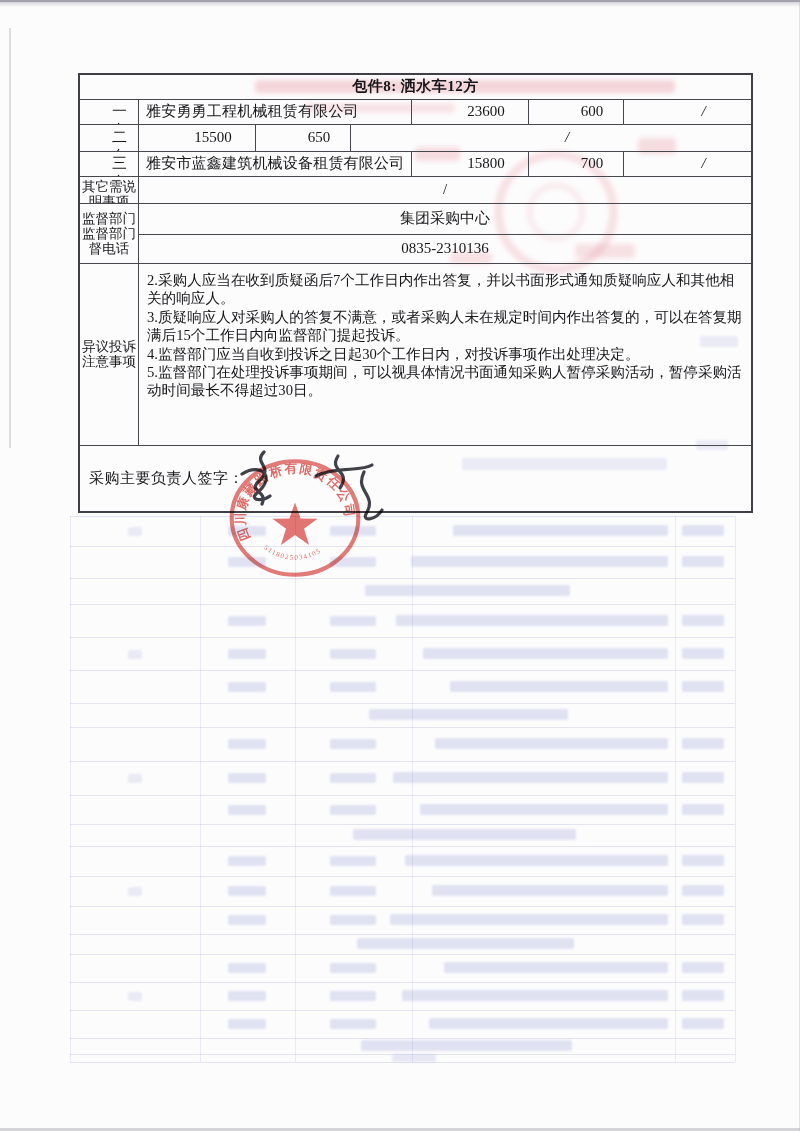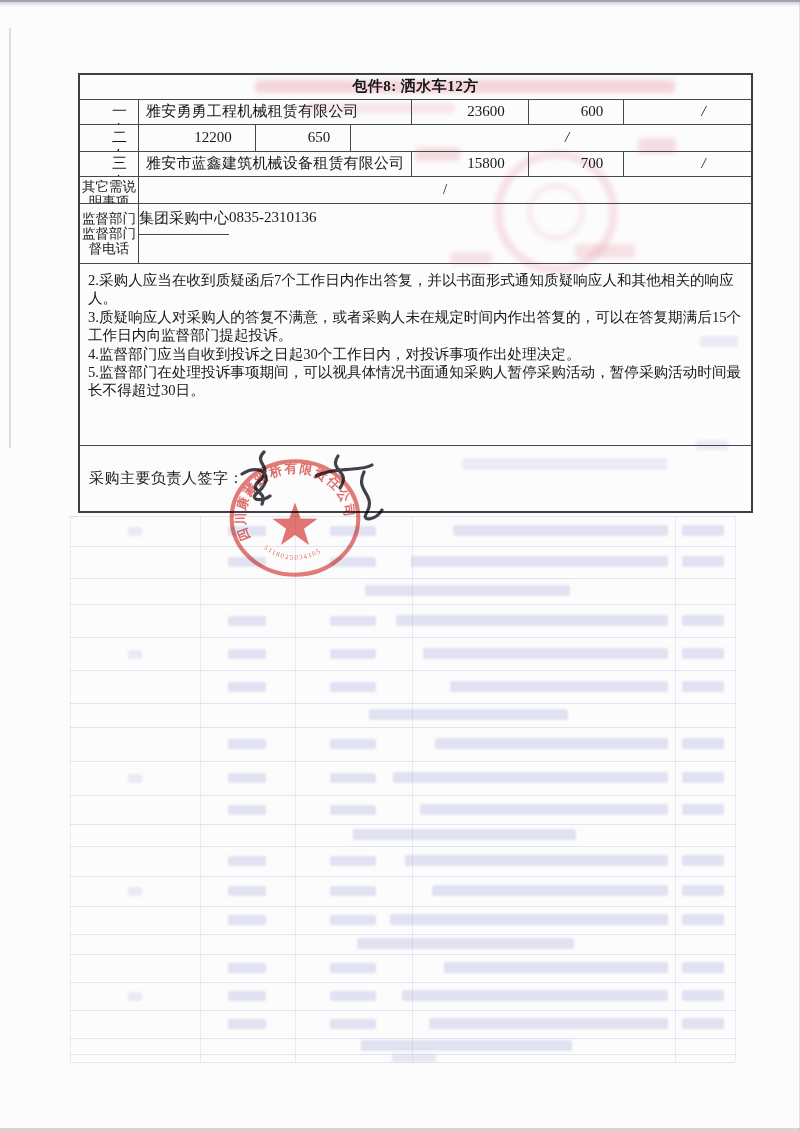--- a/index.html
+++ b/index.html
@@ -50,21 +50,21 @@
   .row-superv { height:61px; }
   .row-objection { height:184px; }
   .row-signature { height:66px; border-bottom:none; }
   .label-cell {
     width:59px; flex:none; border-right:1.5px solid #47484d;
     display:flex; flex-direction:column; justify-content:center; align-items:center;
     font-size:13.5px; line-height:15.2px; overflow:hidden; text-align:center;
   }
   .label-top { justify-content:flex-start; padding-top:2px; }
   .merge-cell { flex:1; display:flex; align-items:center; justify-content:center; }
-  .superv-stack { flex:1; display:flex; flex-direction:row; }
+  .superv-stack { flex:1; display:flex; flex-direction:column; }
   .superv-stack .sub { flex:none; display:flex; align-items:center; justify-content:center; }
   .sub-name  { height:31px; border-bottom:1.5px solid #47484d; }
   .sub-phone { height:28px; }
   .objection-body {
     flex:1; padding:7px 9px 4px 8px; font-size:14.6px; line-height:18.4px;
     word-break:break-all; text-align:left; display:block;
   }
   .sig-cell { flex:1; display:flex; align-items:center; padding-left:9px; }
   .sig-label { letter-spacing:.5px; }
 
@@ -202,21 +202,21 @@
     <div class="t-row row-r1">
       <div class="cell c-rank">第一名</div>
       <div class="cell c-company">雅安勇勇工程机械租赁有限公司</div>
       <div class="cell c-price">23600</div>
       <div class="cell c-score">600</div>
       <div class="cell c-note">/</div>
     </div>
 
     <div class="t-row row-r2">
       <div class="cell c-rank">第二名</div>
-      <div class="cell c-price">12200</div>
+      <div class="cell c-price">15500</div>
       <div class="cell c-score">650</div>
       <div class="cell c-note">/</div>
     </div>
 
     <div class="t-row row-r3">
       <div class="cell c-rank">第三名</div>
       <div class="cell c-company">雅安市蓝鑫建筑机械设备租赁有限公司</div>
       <div class="cell c-price">15800</div>
       <div class="cell c-score">700</div>
       <div class="cell c-note">/</div>
@@ -236,20 +236,24 @@
         <span>监督部门</span>
         <span>督电话</span>
       </div>
       <div class="superv-stack">
         <div class="sub sub-name">集团采购中心</div>
         <div class="sub sub-phone">0835-2310136</div>
       </div>
     </div>
 
     <div class="t-row row-objection">
+      <div class="label-cell">
+        <span>异议投诉</span>
+        <span>注意事项</span>
+      </div>
       <div class="objection-body">
         <div>2.采购人应当在收到质疑函后7个工作日内作出答复，并以书面形式通知质疑响应人和其他相关的响应人。</div>
         <div>3.质疑响应人对采购人的答复不满意，或者采购人未在规定时间内作出答复的，可以在答复期满后15个工作日内向监督部门提起投诉。</div>
         <div>4.监督部门应当自收到投诉之日起30个工作日内，对投诉事项作出处理决定。</div>
         <div>5.监督部门在处理投诉事项期间，可以视具体情况书面通知采购人暂停采购活动，暂停采购活动时间最长不得超过30日。</div>
       </div>
     </div>
 
     <div class="t-row row-signature">
       <div class="sig-cell">

